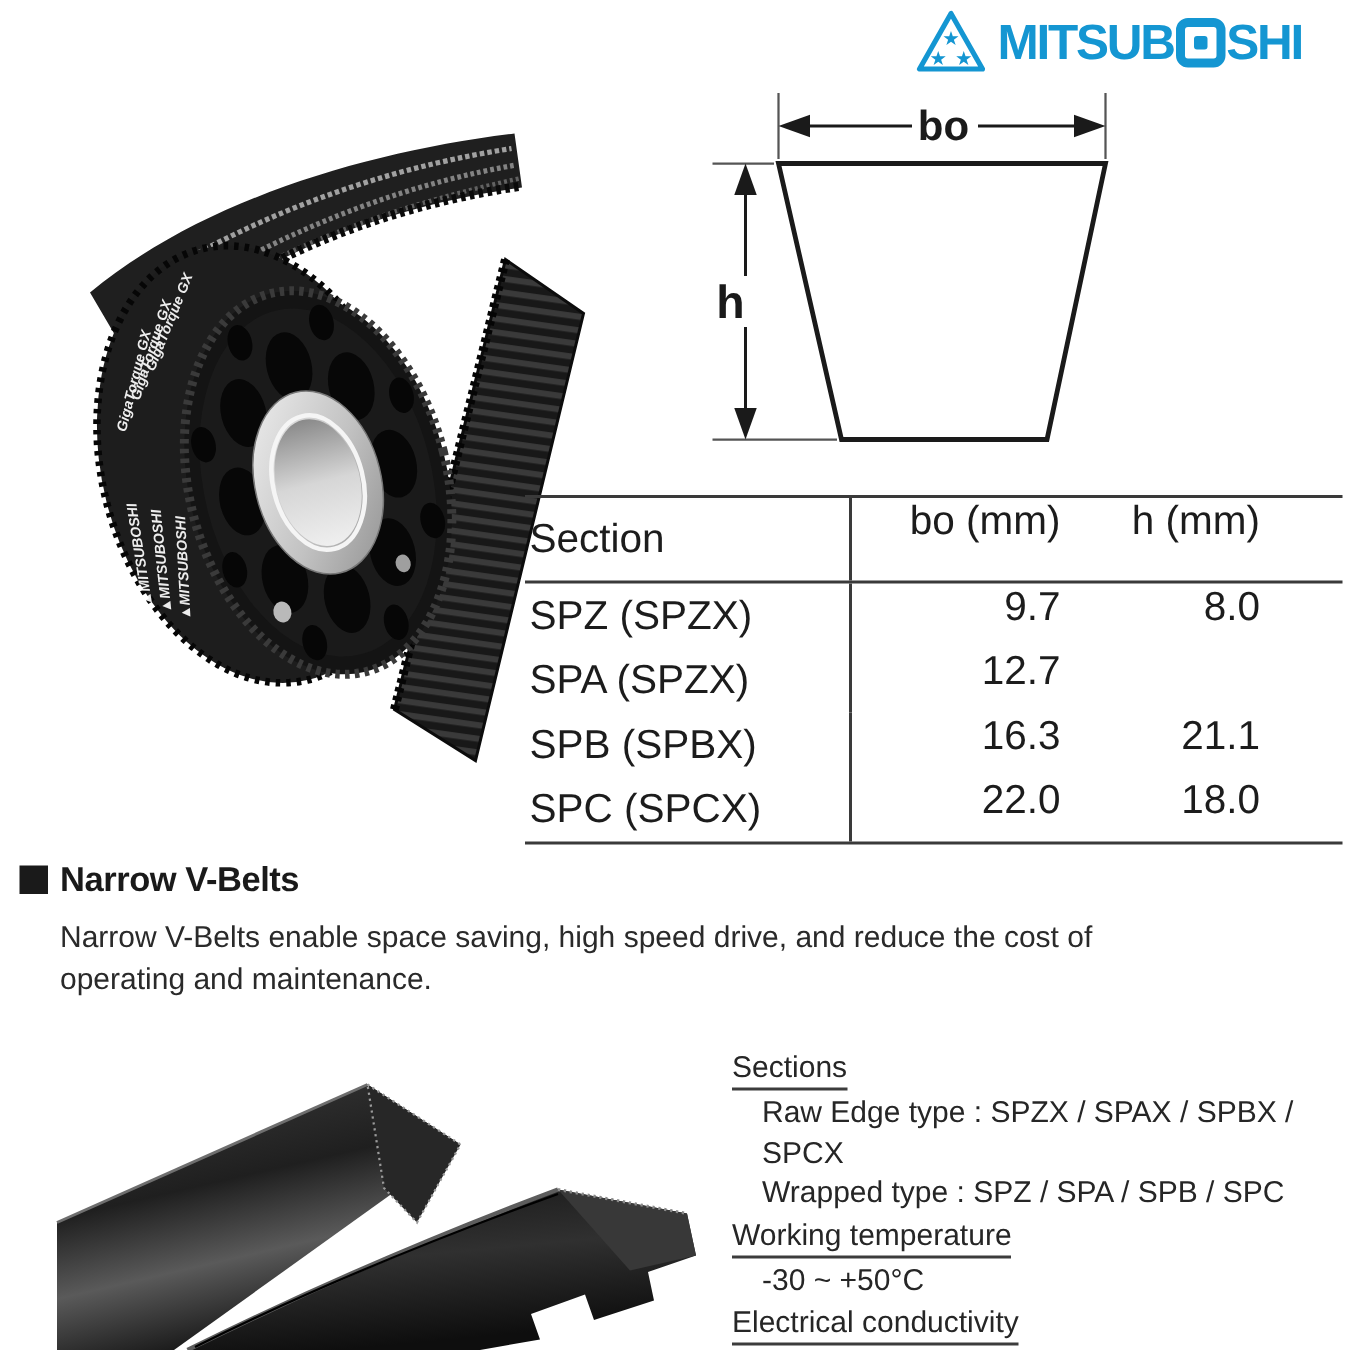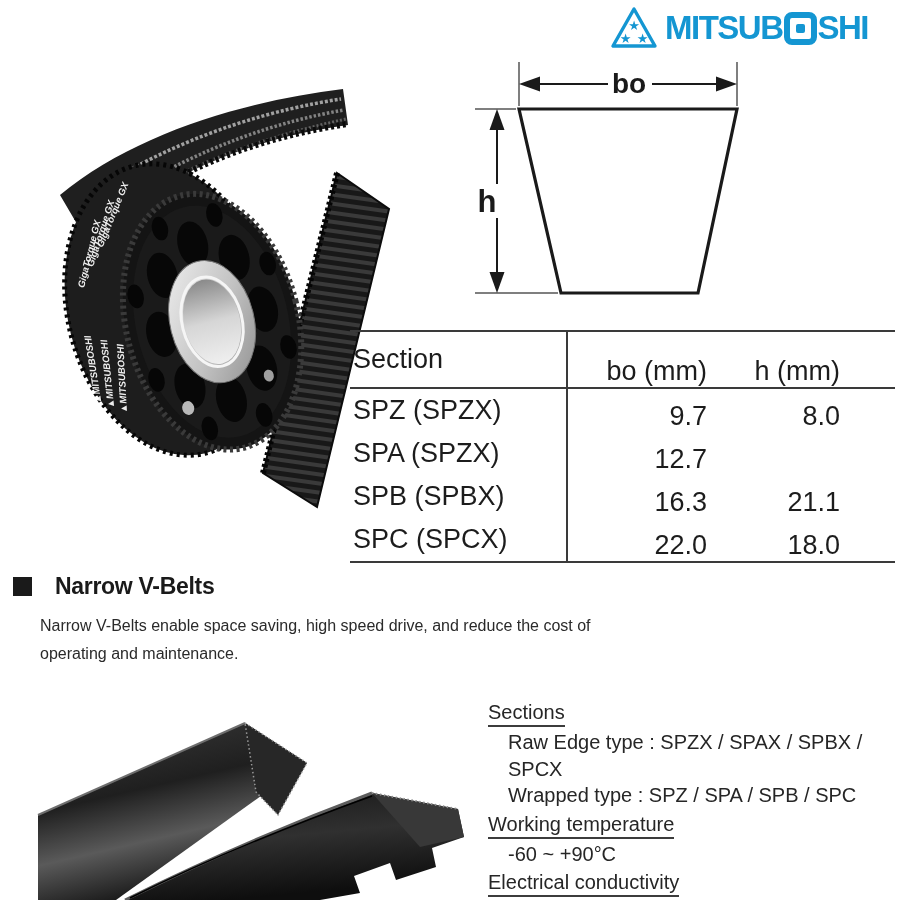--- a/index.html
+++ b/index.html
@@ -14,32 +14,32 @@
 
   
   .photo-top{position:absolute;left:15px;top:55px;width:430px;height:460px;}
   .photo-bottom{position:absolute;left:20px;top:695px;width:450px;height:205px;}
 
   
   .diagram{position:absolute;left:460px;top:60px;width:440px;height:250px;}
 
   
   .dim-table{position:absolute;left:350px;top:330px;width:545px;border-top:2px solid #3a3a3a;border-bottom:2px solid #3a3a3a;font-size:27px;color:#1c1c1c;}
-  .dim-row{display:flex;align-items:flex-end;height:43px;}
+  .dim-row{display:flex;align-items:flex-start;height:43px;}
   .dim-row.header{height:55px;border-bottom:2px solid #3a3a3a;}
   .dim-c1{width:218px;align-self:stretch;display:flex;align-items:center;border-right:2px solid #3a3a3a;padding-left:3px;box-sizing:border-box;}
   .dim-c2{width:139px;text-align:right;}
   .dim-c3{width:133px;text-align:right;}
   .dim-sp{width:55px;}
 
   
-  .section-heading{position:absolute;left:13px;top:573px;display:flex;align-items:center;gap:23px;}
+  .section-heading{position:absolute;left:13px;top:573px;display:flex;align-items:center;gap:8px;}
   .heading-square{width:19px;height:19px;background:#1a1a1a;}
   .heading-text{font-size:23px;font-weight:bold;color:#1a1a1a;letter-spacing:-0.3px;}
-  .description{position:absolute;left:40px;top:612px;width:790px;font-size:16px;line-height:27.5px;color:#2a2a2a;}
+  .description{position:absolute;left:40px;top:612px;width:790px;font-size:20px;line-height:27.5px;color:#2a2a2a;}
 
   
   .specs{position:absolute;left:488px;top:700px;width:410px;font-size:20px;color:#262626;}
   .spec-title{display:inline-block;border-bottom:2px solid #3c3c3c;padding-bottom:1px;margin-bottom:2px;line-height:24px;text-align:center;}
   .spec-item{padding-left:20px;line-height:26.5px;}
   .spec-group{margin-bottom:3px;}
 </style>
 </head>
 <body>
 
@@ -239,21 +239,21 @@
   </svg>
 
   <div class="specs">
     <div class="spec-group">
       <span class="spec-title">Sections</span>
       <div class="spec-item">Raw Edge type : SPZX / SPAX / SPBX / SPCX</div>
       <div class="spec-item">Wrapped type : SPZ / SPA / SPB / SPC</div>
     </div>
     <div class="spec-group">
       <span class="spec-title">Working temperature</span>
-      <div class="spec-item">-60 ~ +90°C</div>
+      <div class="spec-item">-30 ~ +50°C</div>
     </div>
     <div class="spec-group">
       <span class="spec-title">Electrical conductivity</span>
       <div class="spec-item">Suitable for ISO 1813</div>
     </div>
   </div>
 
 </div>
 
 </body></html>

